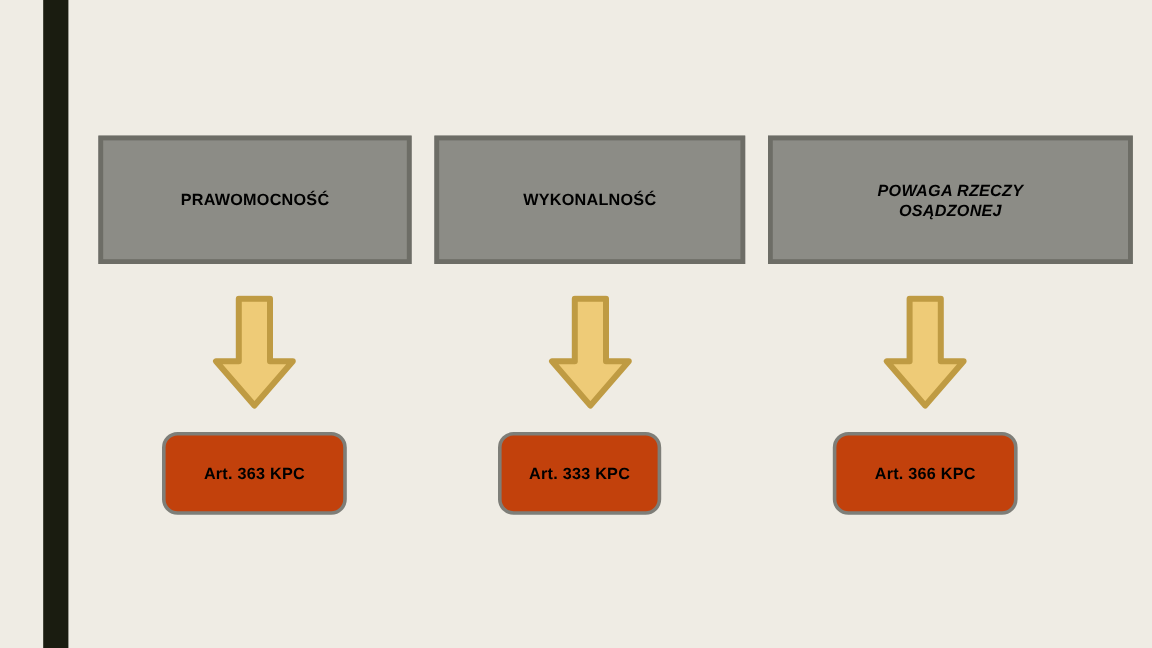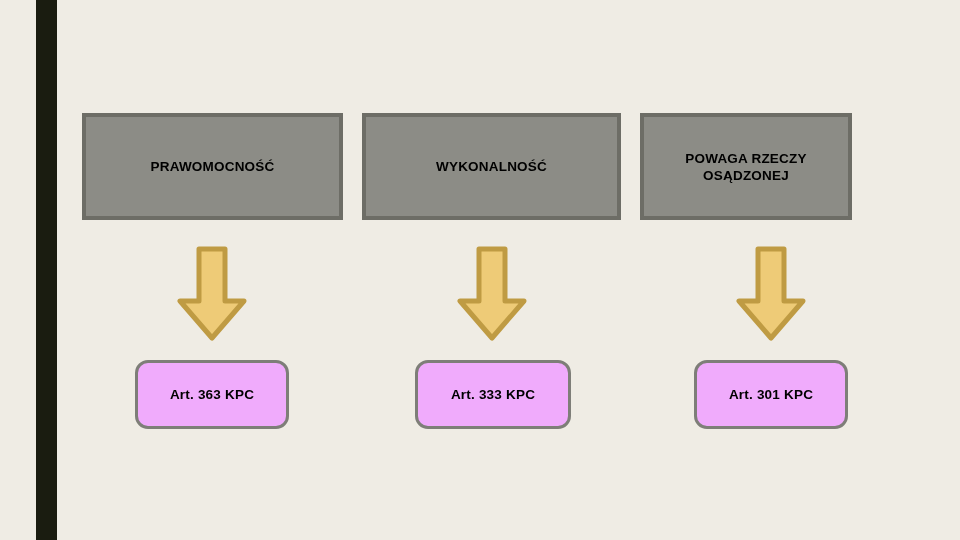--- a/index.html
+++ b/index.html
@@ -40,53 +40,53 @@
   .concept-label {
     font-size: 13.5px;
     font-weight: bold;
     color: #000000;
     line-height: 17px;
     letter-spacing: 0.2px;
     white-space: pre-line;
   }
   #concept-box-0 { left: 82px;  width: 261px; }
   #concept-box-1 { left: 362px; width: 259px; }
-  #concept-box-2 { left: 640px; width: 212px; }
+  #concept-box-2 { left: 640px; width: 304px; font-style: italic; }
 
   .arrow {
     position: absolute;
     top: 246px;
     width: 76px;
     height: 96px;
   }
   #arrow-0 { left: 174px; }
   #arrow-1 { left: 454px; }
   #arrow-2 { left: 733px; }
 
   .ref-box {
     position: absolute;
     top: 360px;
     height: 69px;
     box-sizing: border-box;
-    background: #f0abfc;
+    background: #c2410c;
     border: 3px solid #7e7e78;
     border-radius: 13px;
     display: flex;
     align-items: center;
     justify-content: center;
     text-align: center;
   }
   .ref-label {
     font-size: 13.5px;
     font-weight: bold;
     color: #000000;
     letter-spacing: 0.2px;
   }
   #ref-box-0 { left: 135px; width: 154px; }
-  #ref-box-1 { left: 415px; width: 156px; }
+  #ref-box-1 { left: 415px; width: 136px; }
   #ref-box-2 { left: 694px; width: 154px; }
 </style>
 </head>
 <body>
 
 <div id="canvas">
 
   <div id="left-stripe"></div>
 
   <div class="concept-box" id="concept-box-1">
@@ -110,16 +110,16 @@
     <polygon points="25,3 51,3 51,55 70,55 38,92 6,55 25,55" fill="#eecb77" stroke="#bf9b43" stroke-width="5" stroke-linejoin="round"></polygon>
   </svg>
 
   <div class="ref-box" id="ref-box-0">
     <span class="ref-label">Art. 363 KPC</span>
   </div>
   <div class="ref-box" id="ref-box-1">
     <span class="ref-label">Art. 333 KPC</span>
   </div>
   <div class="ref-box" id="ref-box-2">
-    <span class="ref-label">Art. 301 KPC</span>
+    <span class="ref-label">Art. 366 KPC</span>
   </div>
 
 </div>
 
 </body></html>

